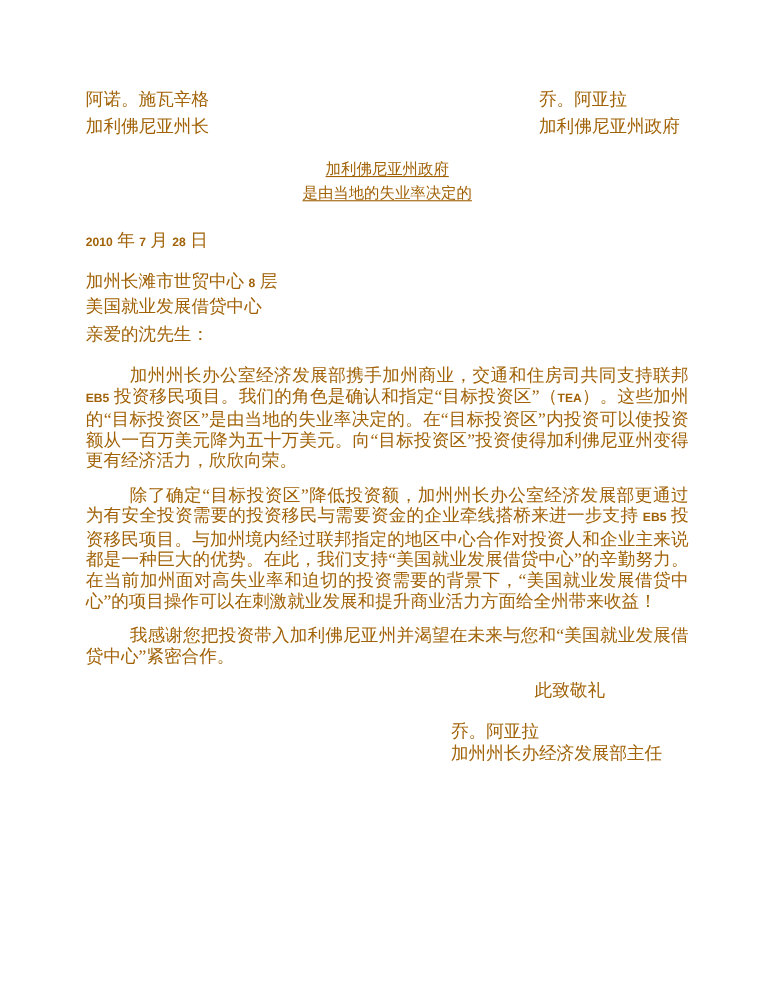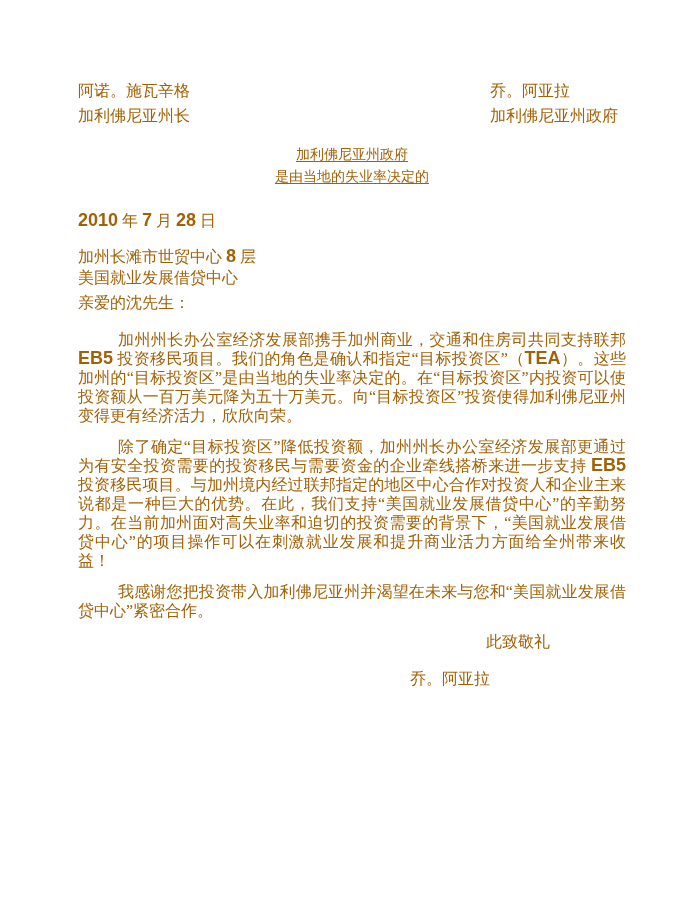--- a/index.html
+++ b/index.html
@@ -53,21 +53,21 @@
     text-indent: 40px;
   }
   .body-para + .body-para { margin-top: 12px; }
   .closing { margin-left: 332px; }
   .closing-regards { margin: 12px 0 0; line-height: 20px; text-align: center; }
   .closing-signature { margin: 12px 0 0; line-height: 20px; }
   .signer { margin-top: 17px; line-height: 20px; }
   .run-bold {
     font-family: "Liberation Sans", "DejaVu Sans", sans-serif;
     font-weight: 700;
-    font-size: 18px;
+    font-size: 11px;
   }
 </style>
 </head>
 <body>
 
 <div class="page">
 
   <div class="header">
     <div class="header-col left">
       <div>阿诺。施瓦辛格</div>
@@ -94,16 +94,17 @@
   <p class="salutation">亲爱的沈先生：</p>
 
   <p class="body-para"><span>加州州长办公室经济发展部携手加州商业，交通和住房司共同支持联邦 </span><span class="run-bold">EB5</span><span> 投资移民项目。我们的角色是确认和指定“目标投资区”（</span><span class="run-bold">TEA</span><span>）。这些加州的“目标投资区”是由当地的失业率决定的。在“目标投资区”内投资可以使投资额从一百万美元降为五十万美元。向“目标投资区”投资使得加利佛尼亚州变得更有经济活力，欣欣向荣。</span></p>
   <p class="body-para"><span>除了确定“目标投资区”降低投资额，加州州长办公室经济发展部更通过为有安全投资需要的投资移民与需要资金的企业牵线搭桥来进一步支持 </span><span class="run-bold">EB5</span><span> 投资移民项目。与加州境内经过联邦指定的地区中心合作对投资人和企业主来说都是一种巨大的优势。在此，我们支持“美国就业发展借贷中心”的辛勤努力。在当前加州面对高失业率和迫切的投资需要的背景下，“美国就业发展借贷中心”的项目操作可以在刺激就业发展和提升商业活力方面给全州带来收益！</span></p>
   <p class="body-para"><span>我感谢您把投资带入加利佛尼亚州并渴望在未来与您和“美国就业发展借贷中心”紧密合作。</span></p>
 
   <div class="closing">
     <p class="closing-regards">此致敬礼</p>
     <div class="signer">
       <div>乔。阿亚拉</div>
+      <div>加州州长办经济发展部主任</div>
     </div>
   </div>
 
 </div>
 
 </body></html>

